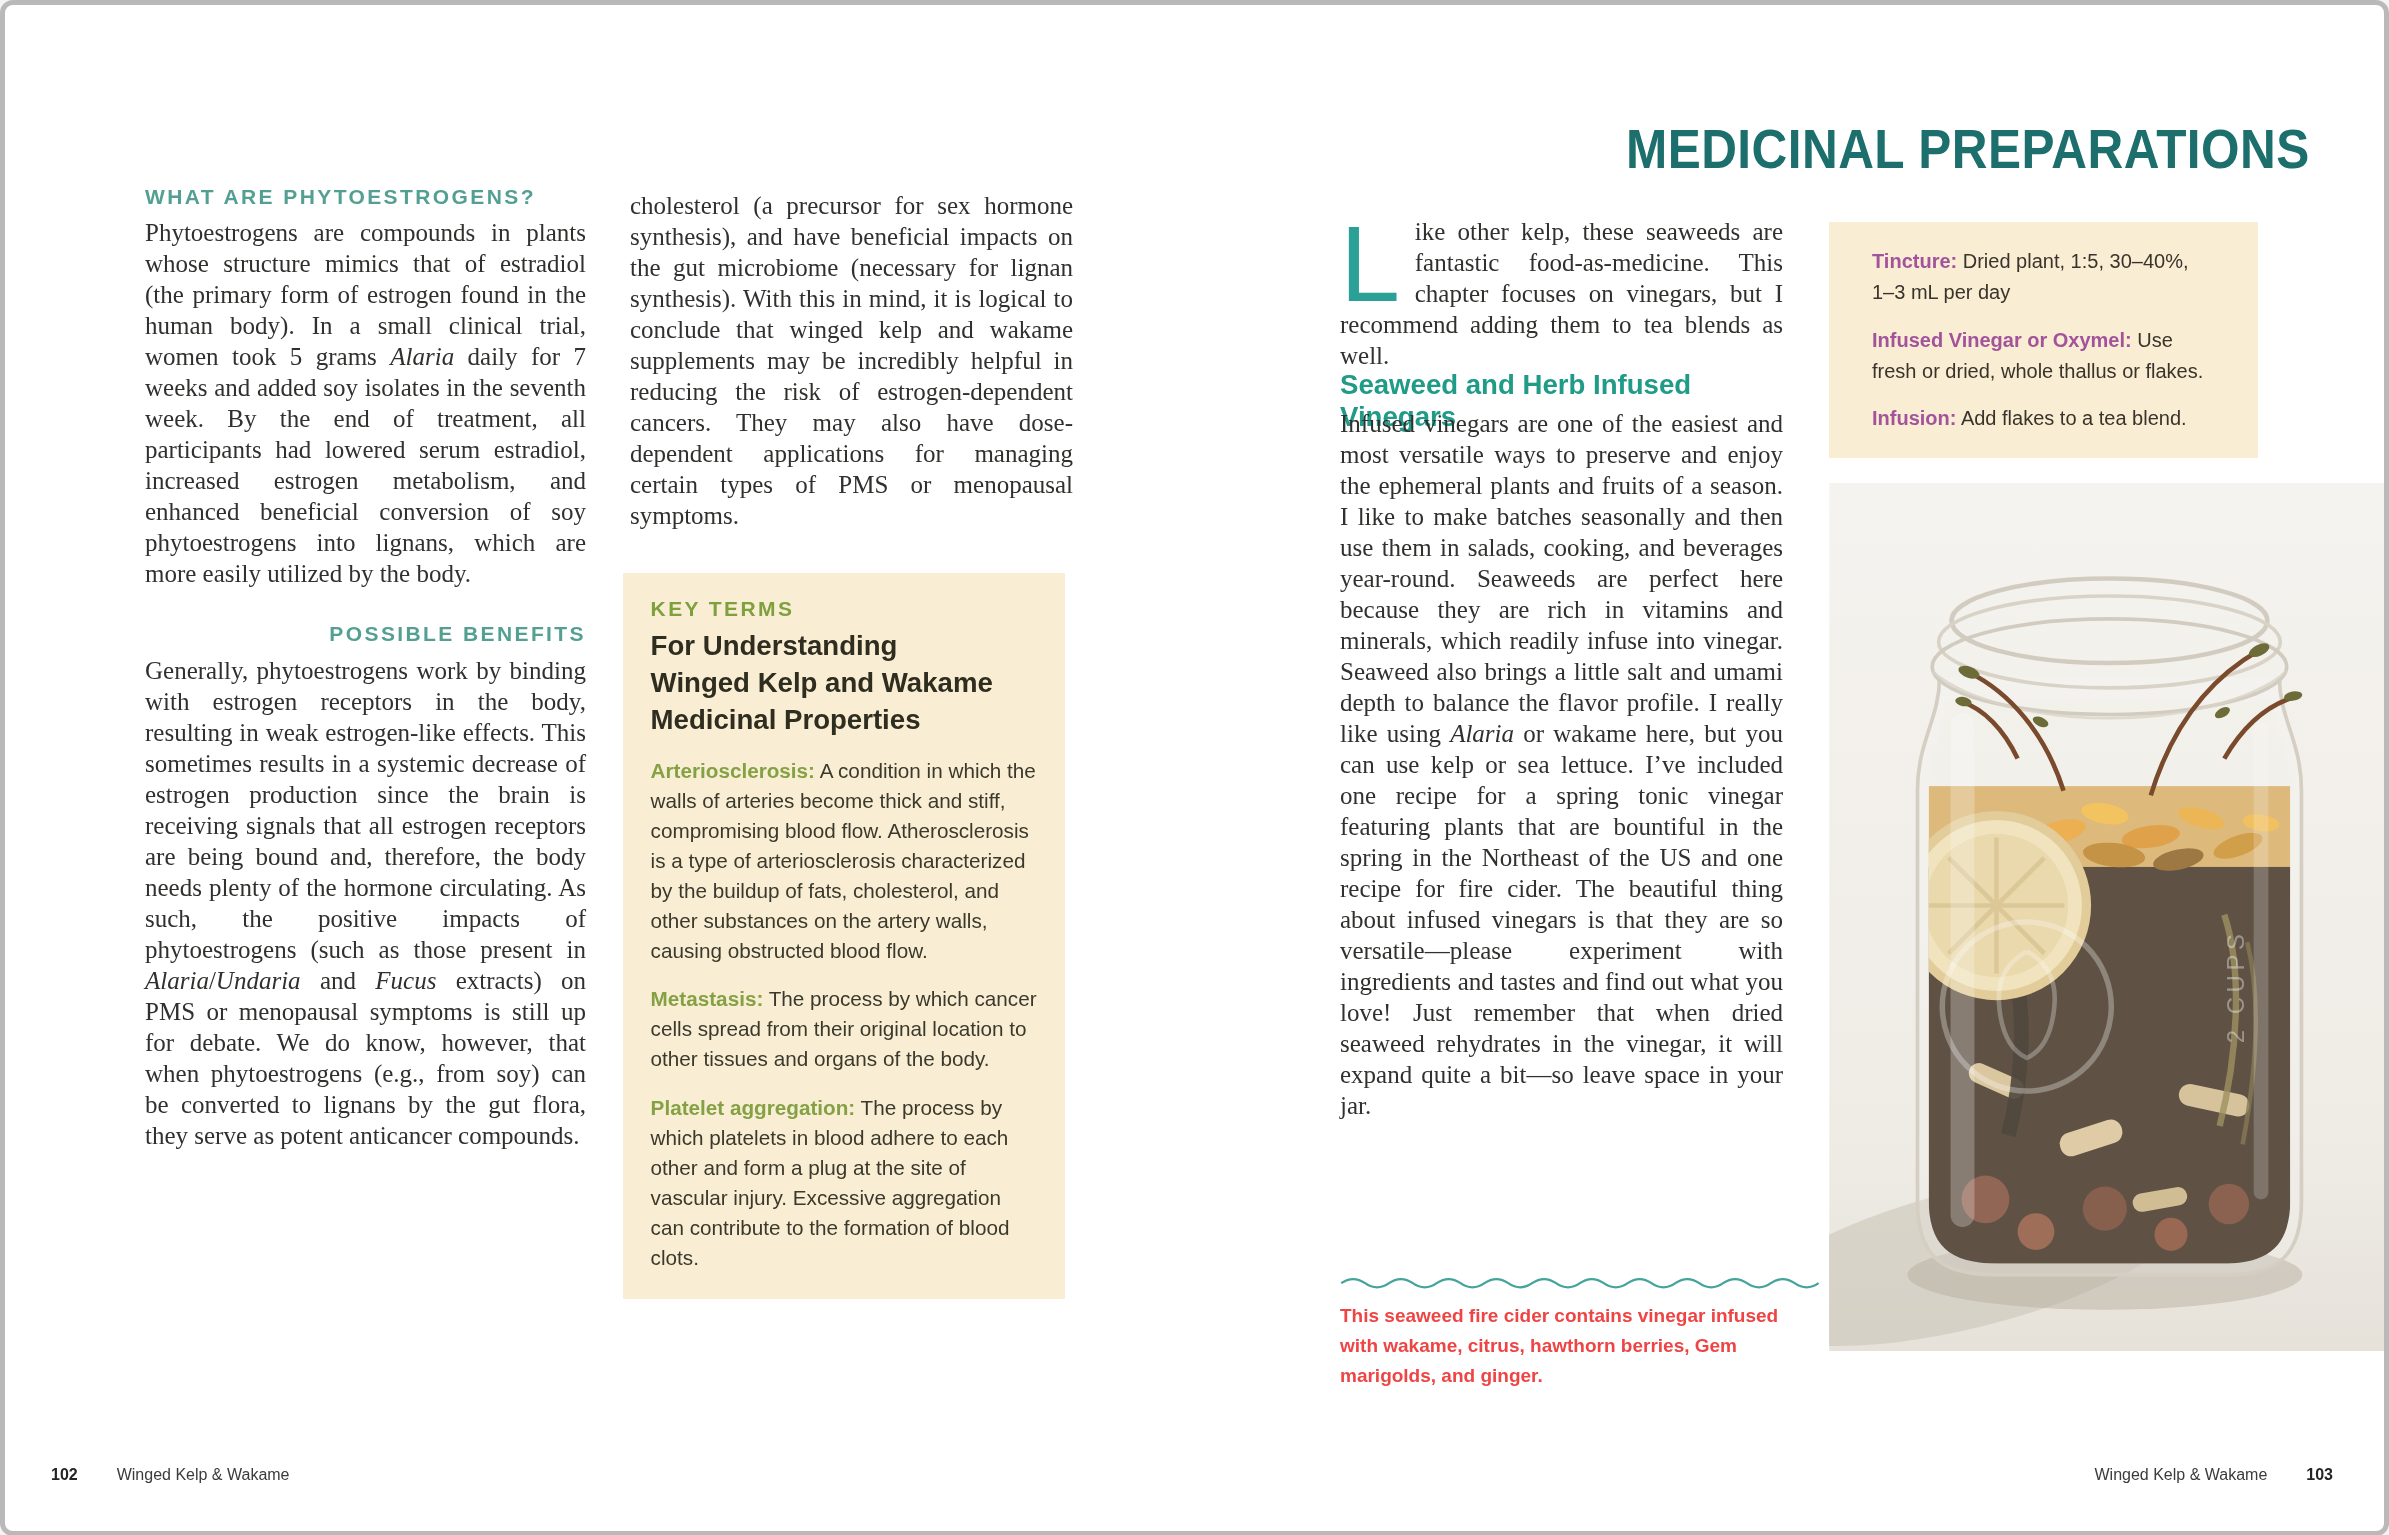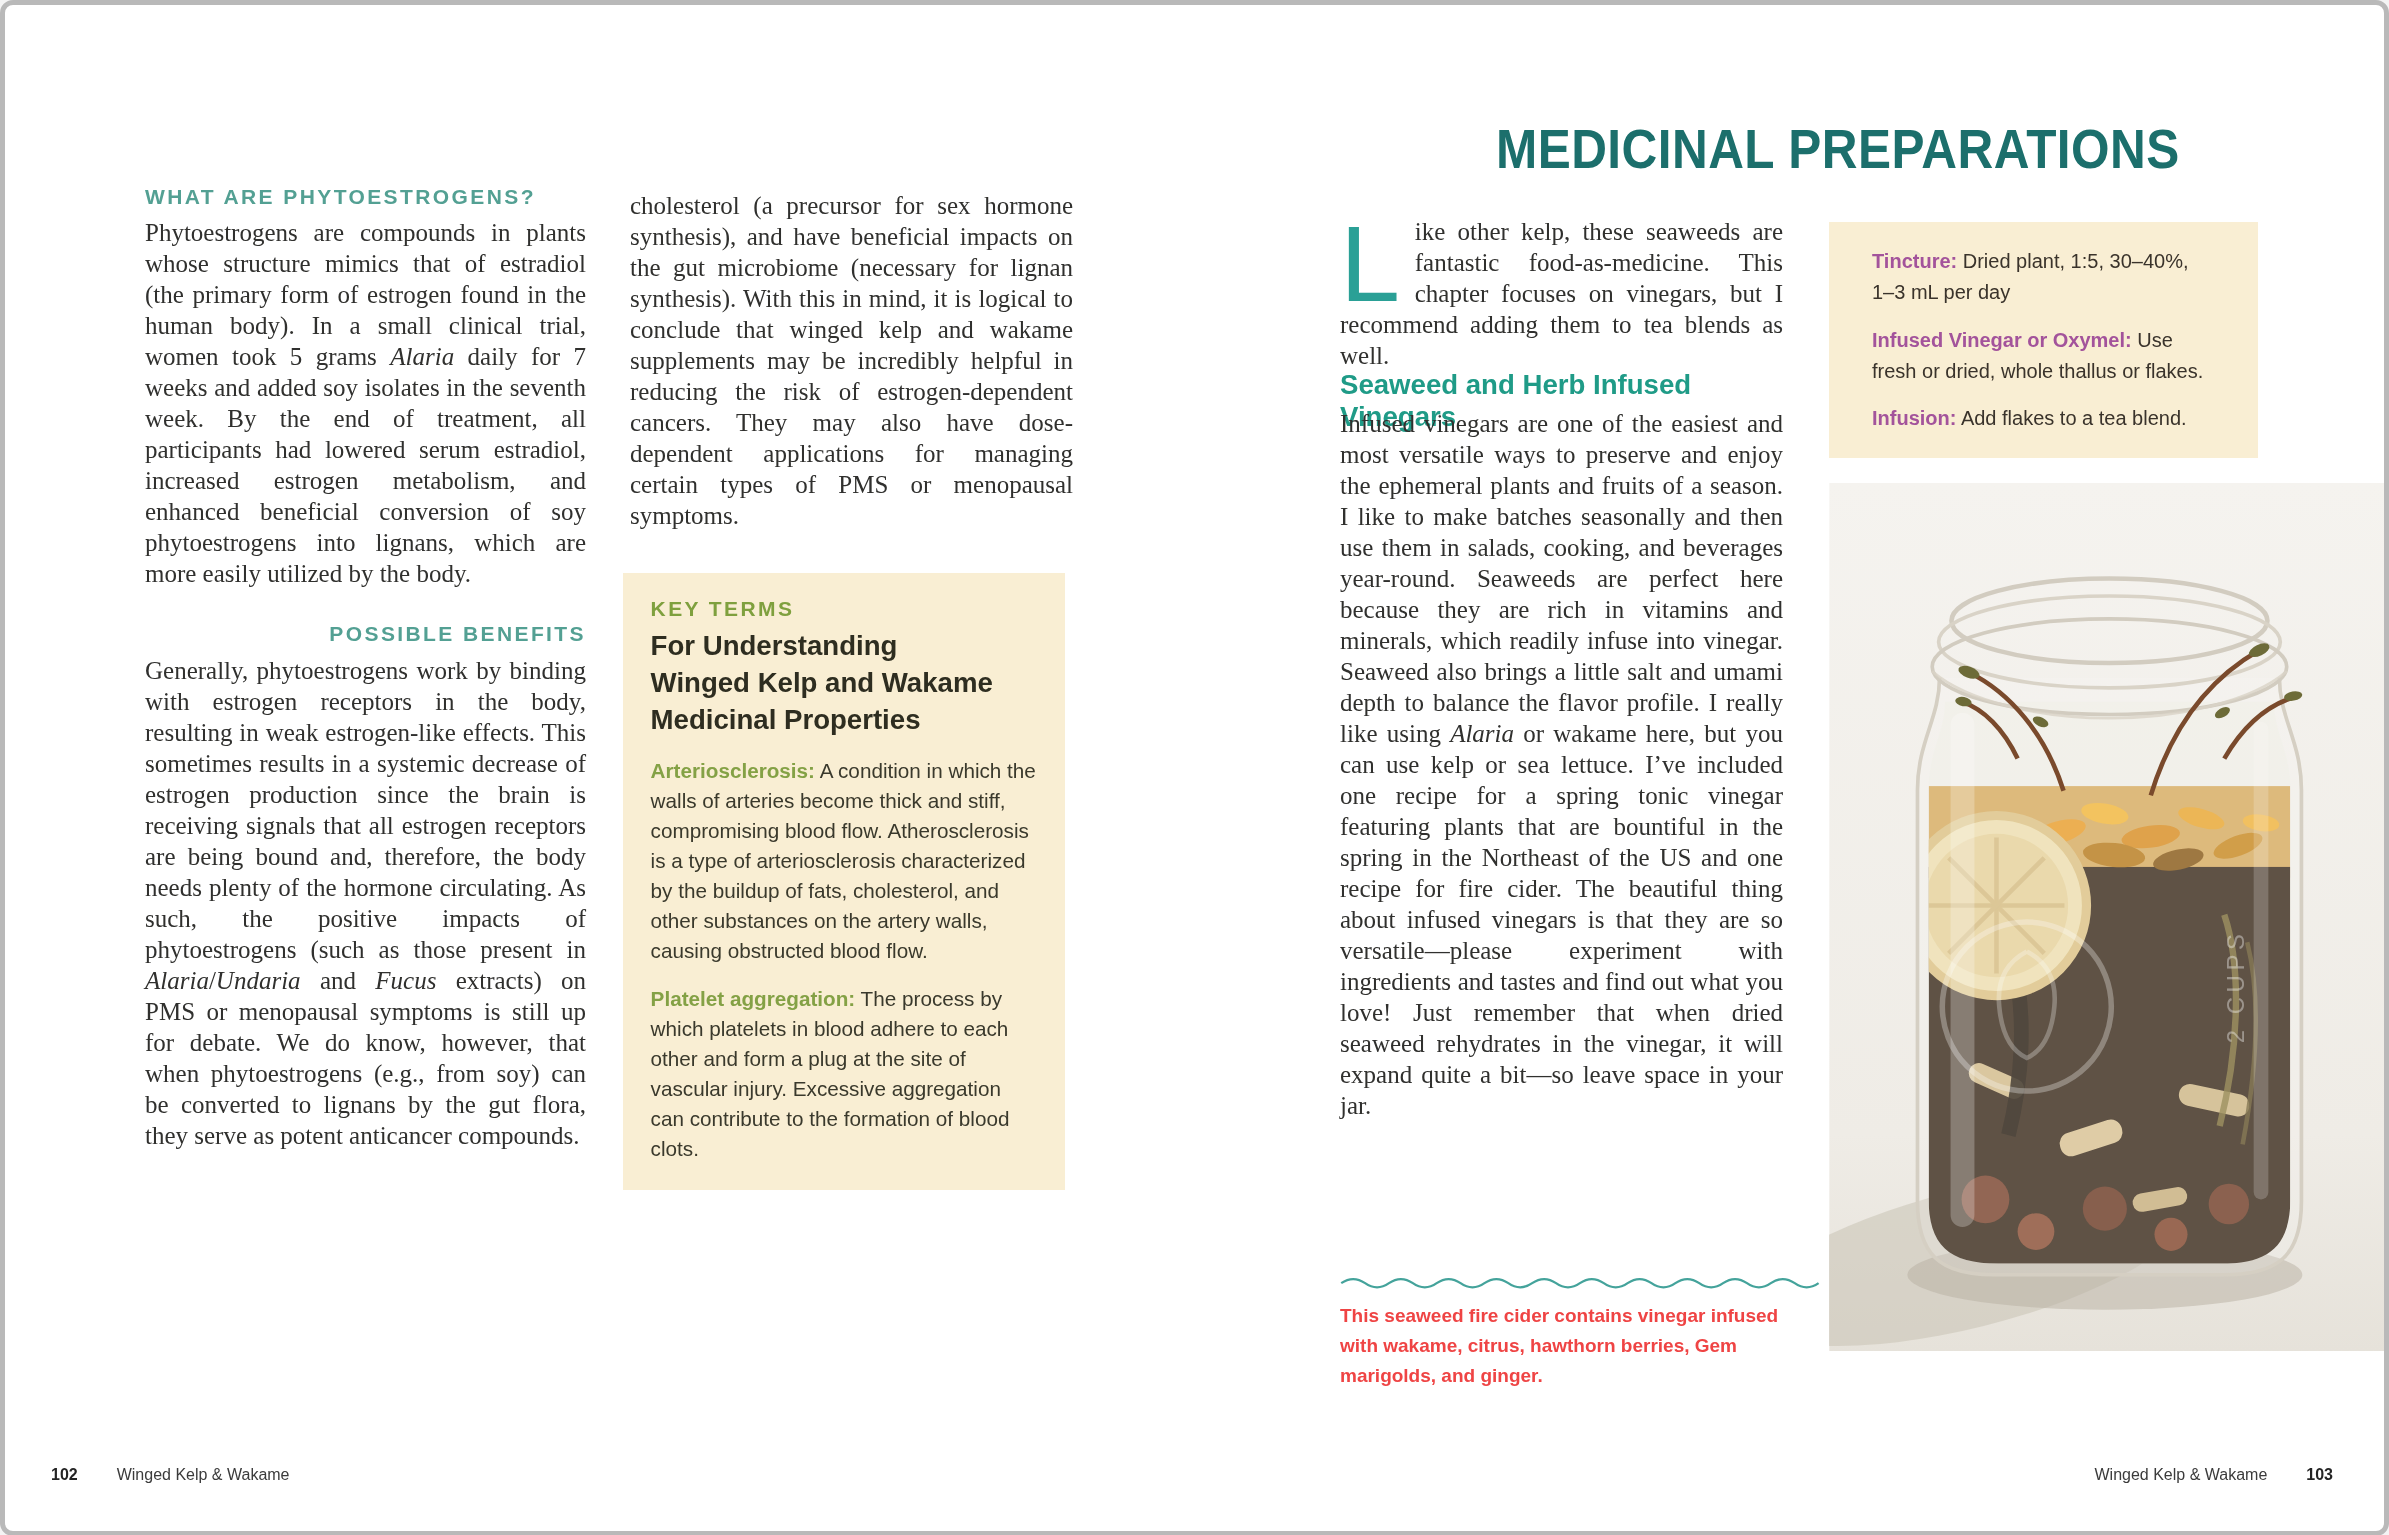--- a/index.html
+++ b/index.html
@@ -26,21 +26,21 @@
     font-family:"Liberation Sans", sans-serif;
     font-weight:bold; font-size:21px; letter-spacing:2.4px;
     color:#53a093; margin-bottom:8.3px;
   }
   .kicker-olive { color:#7fa03e; }
   .section-heading {
     font-family:"Liberation Sans", sans-serif;
     font-weight:bold; font-size:27.6px; color:#1f9b87;
   }
   .page-title {
-    text-align:center; color:#1c6f6c;
+    text-align:right; color:#1c6f6c;
     font-family:"Liberation Sans", sans-serif;
     font-weight:bold; font-size:55px; white-space:nowrap;
   }
   .page-title .squeeze { display:inline-block; transform:scaleX(0.9); transform-origin:center; letter-spacing:0.5px; }
 
   
   .dropcap {
     float:left;
     font-family:"Liberation Sans", sans-serif;
     font-weight:normal; font-size:108px; line-height:0.72;
@@ -97,20 +97,24 @@
     <div class="abs cream-box key-terms-box" style="left:618px; top:568px; width:442px;">
       <div class="kicker kicker-olive" style="margin-bottom:5.5px;">KEY TERMS</div>
       <div class="kt-title">
         <div>For Understanding</div>
         <div>Winged Kelp and Wakame</div>
         <div>Medicinal Properties</div>
       </div>
       <p class="term">
         <span class="term-label">Arteriosclerosis:</span>
         <span>A condition in which the walls of arteries become thick and stiff, compromising blood flow. Atherosclerosis is a type of arteriosclerosis characterized by the buildup of fats, cholesterol, and other substances on the artery walls, causing obstructed blood flow.</span>
+      </p>
+      <p class="term">
+        <span class="term-label">Metastasis:</span>
+        <span>The process by which cancer cells spread from their original location to other tissues and organs of the body.</span>
       </p>
       <p class="term">
         <span class="term-label">Platelet aggregation:</span>
         <span>The process by which platelets in blood adhere to each other and form a plug at the site of vascular injury. Excessive aggregation can contribute to the formation of blood clots.</span>
       </p>
     </div>
 
     <div class="abs footer footer-left" style="left:46px; top:1461px;">
       <span class="pg">102</span>
       <span>Winged Kelp &amp; Wakame</span>

